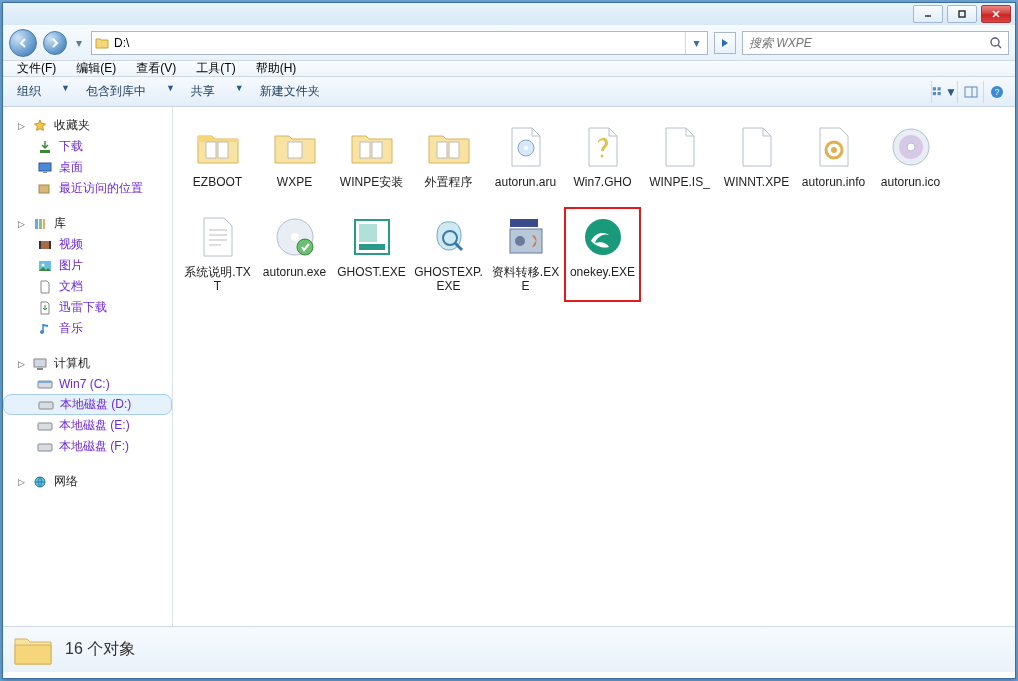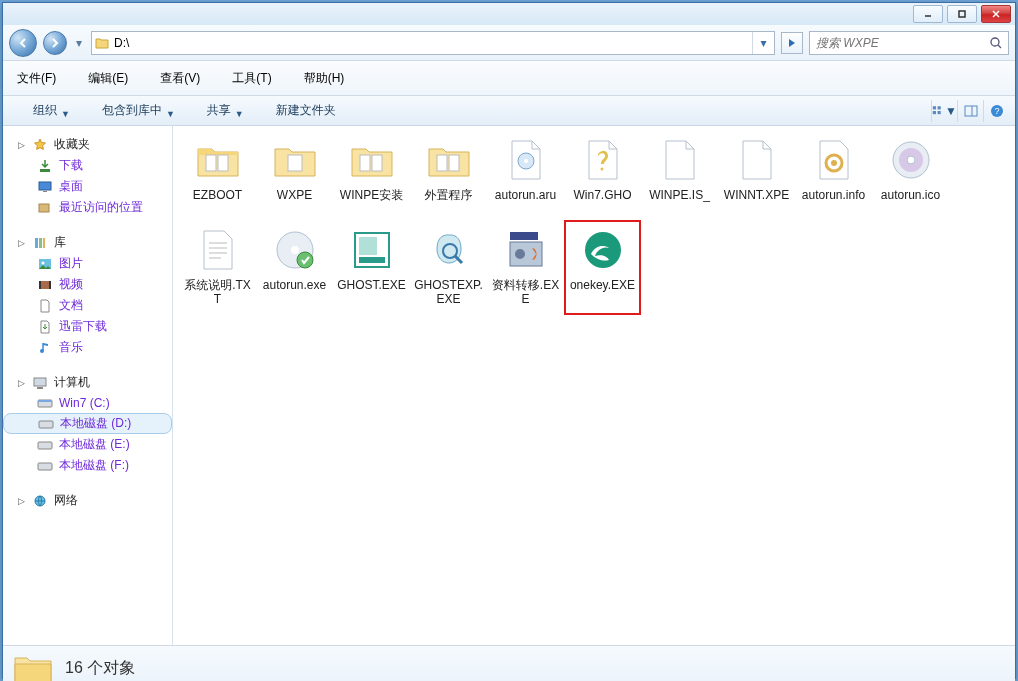--- a/index.html
+++ b/index.html
@@ -16,48 +16,48 @@
   .navrow { height: 36px; background: linear-gradient(#f7fbfe,#e9f2fa); display:flex; align-items:center; padding:0 6px; gap:6px; border-bottom:1px solid #d0dae5;}
   .navbtn { width:28px; height:28px; border-radius:50%; background:radial-gradient(circle at 30% 30%,#d0e4f5,#6fa3d4 55%,#3a6ea5); border:1px solid #4a7bab; display:flex; align-items:center; justify-content:center; color:#fff; }
   .navbtn.fwd { width:24px; height:24px; }
   .navbtn svg { width:12px; height:12px; }
   .chev-split { width:12px; display:flex; align-items:center; justify-content:center; color:#5a7ca0;}
   .addrwrap { flex:1; display:flex; align-items:center; height:24px; border:1px solid #a8b8c8; background:#fff; }
   .addr-icon { width:20px; display:flex; align-items:center; justify-content:center; }
   .addr-input { flex:1; border:none; outline:none; height:22px; font-size:12px; padding:0 2px; }
   .addr-drop, .addr-go { width:22px; height:22px; display:flex; align-items:center; justify-content:center; border-left:1px solid #d0dae5; color:#3a6ea5; }
   .addr-go { border:1px solid #a8b8c8; margin-left:0; background:linear-gradient(#fdfefe,#e9f2fa); }
-  .searchwrap { width:200px; height:24px; border:1px solid #a8b8c8; background:#fff; display:flex; align-items:center; }
+  .searchwrap { width:267px; height:24px; border:1px solid #a8b8c8; background:#fff; display:flex; align-items:center; }
   .searchwrap input { flex:1; border:none; outline:none; font-size:12px; padding:0 6px; color:#777; font-style:italic;}
   .search-icon { width:24px; display:flex; align-items:center; justify-content:center; color:#557; }
 
   
-  .menurow { height:35px; background:linear-gradient(#fafcfe,#eef5fb); display:flex; align-items:center; padding:0 6px; gap:16px; border-bottom:1px solid #d0dae5;}
+  .menurow { height:16px; background:linear-gradient(#fafcfe,#eef5fb); display:flex; align-items:center; padding:0 6px; gap:4px; border-bottom:1px solid #d0dae5;}
   .menurow span { padding:2px 8px; cursor:default; }
 
   
   .toolrow { height:30px; background:linear-gradient(#f6fafe,#e3eef8); display:flex; align-items:center; padding:0 6px; border-bottom:1px solid #c8d6e5;}
-  .toolrow .tbtn { padding:4px 8px; display:flex; align-items:flex-end; gap:4px; color:#1a3a5a; cursor:default;margin-left:16px;}
+  .toolrow .tbtn { padding:4px 8px; display:flex; align-items:flex-start; gap:20px; color:#1a3a5a; cursor:default;}
   .toolrow .tbtn .dd { font-size:9px; color:#2a5a8a; }
   .toolrow .spacer { flex:1; }
   .toolrow .iconbtn { width:26px; height:22px; display:flex; align-items:center; justify-content:center; color:#2a5a8a; border-left:1px solid #d0dae5;}
 
   
   .body { display:flex; height: calc(100% - 22px - 36px - 22px - 30px - 46px); }
   .sidebar { width:170px; border-right:1px solid #d8e2ec; background:#fff; padding:8px 0; overflow:auto;}
   .tree-group { margin-bottom:14px; }
   .tree-head { display:flex; align-items:center; gap:6px; padding:2px 6px 2px 14px; font-size:12px; color:#222;}
   .tree-head .tri { width:9px; height:9px; display:inline-flex; align-items:center; justify-content:center; color:#555; font-size:9px;}
   .tree-head .ic { width:16px; height:16px; display:flex; align-items:center; justify-content:center;}
   .tree-child { display:flex; align-items:center; gap:6px; padding:2px 6px 2px 34px; font-size:12px; color:#6d28d9; }
   .tree-child .ic { width:16px; height:16px; display:flex; align-items:center; justify-content:center;}
   .tree-child.sel { background:#e5f1fb; border:1px solid #a8cdea; border-radius:8px; padding-top:1px; padding-bottom:1px;}
 
   
-  .content { flex:1; padding:4px 6px; overflow:auto; }
+  .content { flex:1; padding:10px 6px; overflow:auto; }
   .filegrid { display:flex; flex-wrap:wrap; align-content:flex-start; }
   .fileitem { width:77px; min-height:90px; display:flex; flex-direction:column; align-items:center; padding:4px 2px 6px; text-align:center; gap:4px; border:2px solid transparent;}
   .fileitem.hl { border:2px solid #e01b1b; }
   .fileitem .ficon { width:48px; height:48px; display:flex; align-items:center; justify-content:center; }
   .fileitem .flabel { font-size:12px; line-height:1.2; word-break:break-all; color:#222; }
 
   
   .folder-svg { width:44px; height:38px; }
   .doc-svg { width:34px; height:42px; }
   .disk-ic svg { width:16px; height:12px; }
@@ -226,36 +226,36 @@
                 <rect x="2" y="2" width="3" height="10" fill="#6aa8e0"></rect>
                 <rect x="6" y="2" width="3" height="10" fill="#8ac088"></rect>
                 <rect x="10" y="2" width="2" height="10" fill="#e0b060"></rect>
               </svg>
             </span>
           <span>库</span>
         </div>
         <div class="tree-child">
             <span class="ic">
               <svg width="14" height="12" viewBox="0 0 14 12">
+                <rect x="1" y="2" width="12" height="8" fill="#a86a4a"></rect>
+                <rect x="1" y="2" width="2" height="8" fill="#333"></rect>
+                <rect x="11" y="2" width="2" height="8" fill="#333"></rect>
+              </svg>
+            </span>
+            <span>视频</span>
+          </div>
+        <div class="tree-child">
+            <span class="ic">
+              <svg width="14" height="12" viewBox="0 0 14 12">
                 <rect x="1" y="1" width="12" height="10" fill="#6ac0e0"></rect>
                 <circle cx="5" cy="5" r="1.5" fill="#fff"></circle>
                 <path d="M1 11l4-4 3 3 2-2 3 3H1z" fill="#3a8a3a"></path>
               </svg>
             </span>
             <span>图片</span>
-          </div>
-        <div class="tree-child">
-            <span class="ic">
-              <svg width="14" height="12" viewBox="0 0 14 12">
-                <rect x="1" y="2" width="12" height="8" fill="#a86a4a"></rect>
-                <rect x="1" y="2" width="2" height="8" fill="#333"></rect>
-                <rect x="11" y="2" width="2" height="8" fill="#333"></rect>
-              </svg>
-            </span>
-            <span>视频</span>
           </div>
         <div class="tree-child">
             <span class="ic">
               <svg width="12" height="14" viewBox="0 0 12 14">
                 <path d="M2 1h6l2 2v10H2z" fill="#fff" stroke="#888"></path>
               </svg>
             </span>
             <span>文档</span>
           </div>
         <div class="tree-child">

